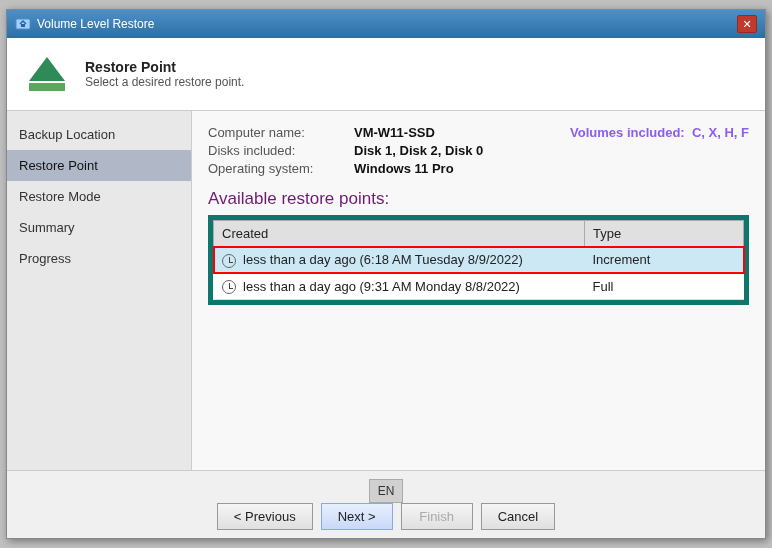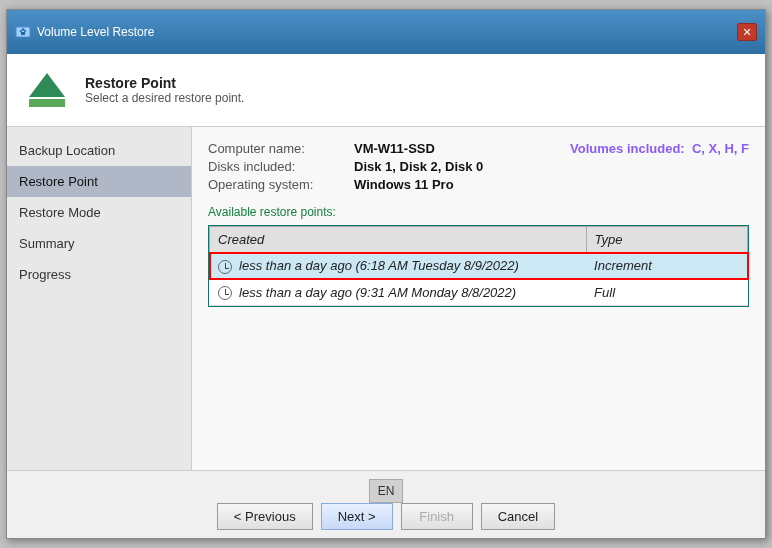--- a/index.html
+++ b/index.html
@@ -19,21 +19,21 @@
       height: 530px;
       background: #f0f0f0;
       border: 1px solid #888;
       box-shadow: 2px 2px 8px rgba(0,0,0,0.4);
       display: flex;
       flex-direction: column;
     }
     .title-bar {
       background: linear-gradient(to bottom, #4a90c8, #2e6fa3);
       color: white;
-      height: 44px;
+      height: 28px;
       display: flex;
       align-items: center;
       padding: 0 8px;
       flex-shrink: 0;
     }
     .title-bar-icon {
       width: 16px;
       height: 16px;
       margin-right: 6px;
       flex-shrink: 0;
@@ -150,22 +150,22 @@
       font-weight: 600;
     }
     .top-info {
       display: flex;
       justify-content: space-between;
       align-items: flex-start;
       margin-bottom: 10px;
     }
     .left-info {}
     .available-label {
-      font-size: 12px;
-      color: #15803d;
+      font-size: 17px;
+      color: #701a75;
       margin-top: 6px;
       margin-bottom: 6px;
     }
     .restore-table {
       width: 100%;
       border: 1px solid #aaa;
       border-collapse: collapse;
       background: white;
     }
     .restore-table th {
@@ -249,23 +249,22 @@
     }
     .btn:disabled, .btn.disabled {
       color: #aaa;
       cursor: default;
     }
     .btn.primary {
       background: linear-gradient(to bottom, #e8f0ff, #c8d8f8);
       border-color: #88aadd;
     }
     .table-wrapper {
-      border: 1px solid #0f766e;
+      border: 5px solid #0f766e;
       background: #14532d;
-      font-style: italic;
     }
     table.restore-table {
       border: none;
       width: 100%;
     }
     .restore-table th:first-child { width: 70%; }
     .restore-table th:last-child { width: 30%; }
   </style>
 </head>
 <body>

